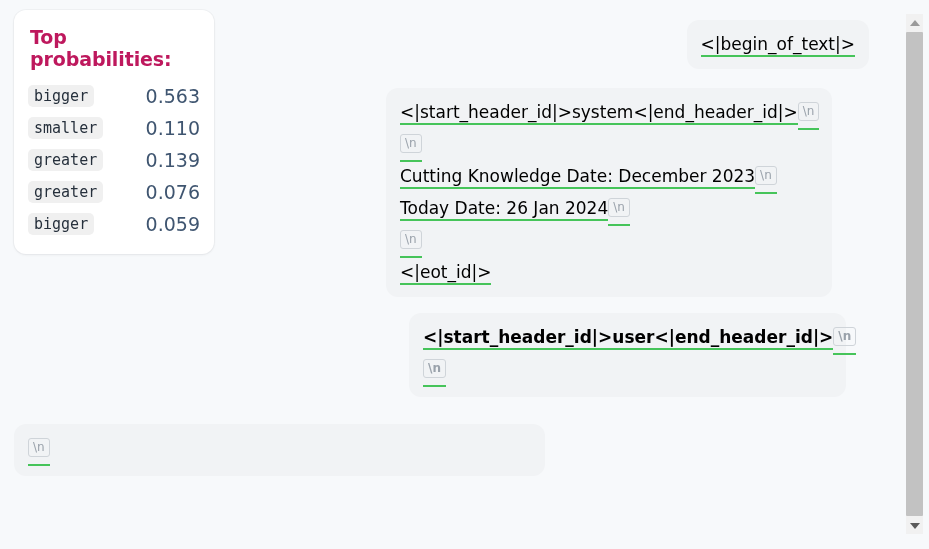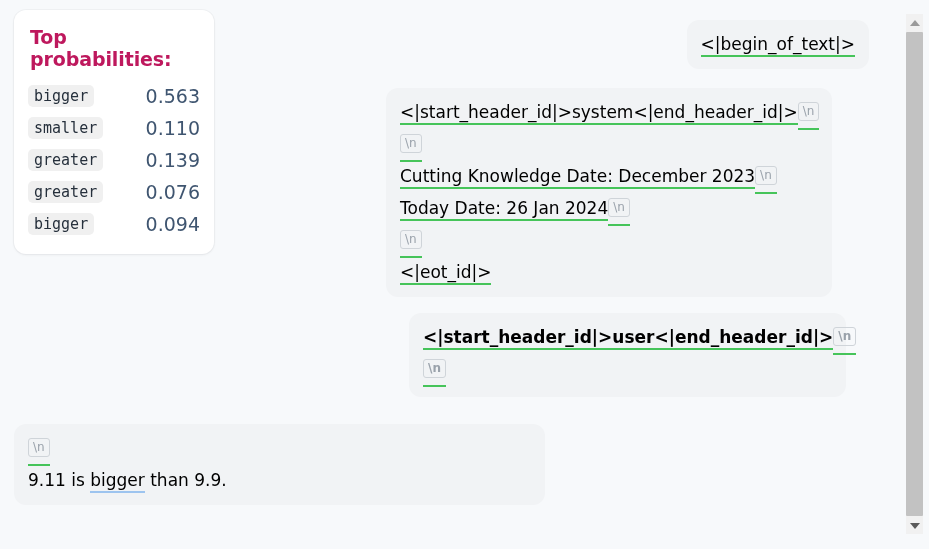--- a/index.html
+++ b/index.html
@@ -191,21 +191,21 @@
     <div class="prob-row">
       <span class="prob-token">greater</span>
       <span class="prob-value">0.139</span>
     </div>
     <div class="prob-row">
       <span class="prob-token">greater</span>
       <span class="prob-value">0.076</span>
     </div>
     <div class="prob-row">
       <span class="prob-token">bigger</span>
-      <span class="prob-value">0.094</span>
+      <span class="prob-value">0.059</span>
     </div>
   </div>
 
   <div class="bubble" id="bubble-bot">
     <div class="line">
       <span class="tok">&lt;|begin_of_text|&gt;</span>
     </div>
   </div>
 
   <div class="bubble" id="bubble-system">
@@ -234,23 +234,20 @@
       <span class="tok">&lt;|start_header_id|&gt;user&lt;|end_header_id|&gt;</span><span class="nlwrap"><span class="nl">\n</span></span>
     </div>
     <div class="line">
       <span class="nlwrap"><span class="nl">\n</span></span>
     </div>
   </div>
 
   <div class="bubble" id="bubble-assistant">
     <div class="line">
       <span class="nlwrap"><span class="nl">\n</span></span>
-    </div>
-    <div class="line">
-      <span class="tok plain">9.11 is </span><span class="tok sel">bigger</span><span class="tok plain"> than 9.9.</span>
     </div>
   </div>
 
 </div>
 
 <div id="scrollbar">
   <div class="sb-btn" id="sb-btn-up">
     <span class="sb-arrow up"></span>
   </div>
   <div id="sb-thumb"></div>

